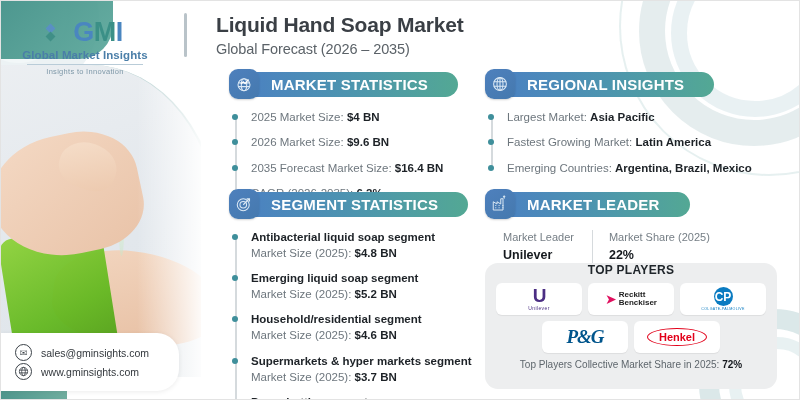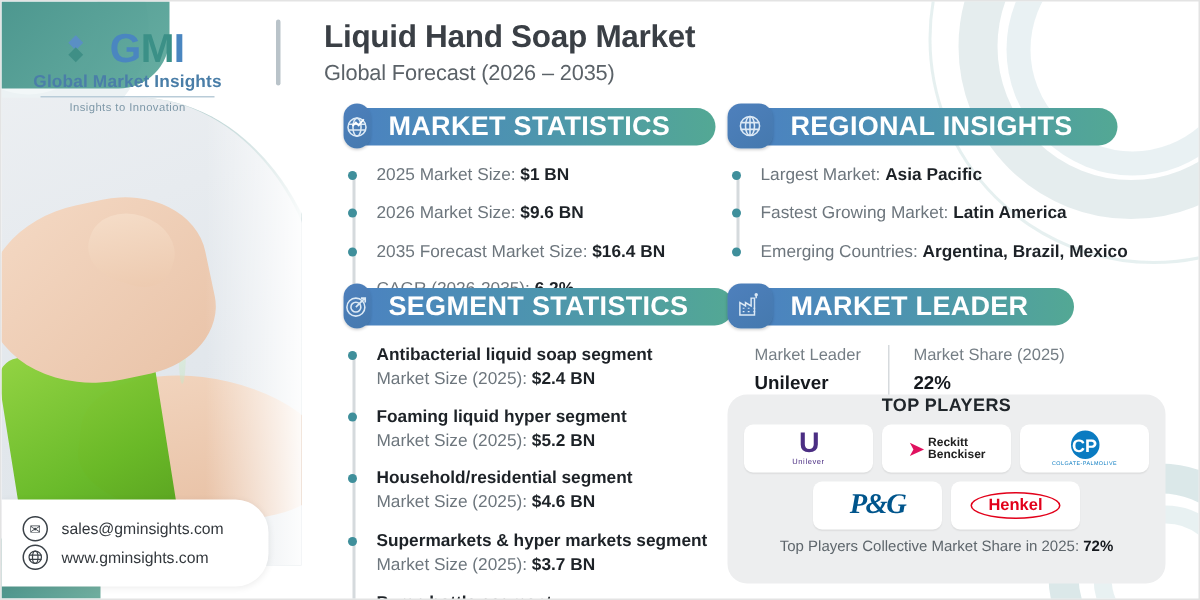--- a/index.html
+++ b/index.html
@@ -104,21 +104,21 @@
     width:30px; height:30px; border-radius:9px;
     background:linear-gradient(145deg,#4e80bd 0%,#4579ae 100%);
     display:flex; align-items:center; justify-content:center;
     color:#dce9f5; position:relative; z-index:2;
     box-shadow:0 1px 2px rgba(0,0,0,.18);
   }
   .pill-label {
     height:25px; margin-left:-4px; padding:0 30px 0 16px;
     border-radius:0 13px 13px 0;
     background:linear-gradient(90deg,#4b83c0 0%,#4d95ae 48%,#53a894 100%);
-    color:#ffffff; font-size:18px; font-weight:bold; letter-spacing:.2px;
+    color:#ffffff; font-size:15px; font-weight:bold; letter-spacing:.2px;
     display:flex; align-items:center; white-space:nowrap;
   }
 
   
   .stat-block { position:absolute; }
   .stat-list { position:relative; margin-top:10px; padding-left:22px; }
   .stat-line {
     position:absolute; left:6px; top:6px; bottom:8px;
     width:2px; background:#d5dadd;
   }
@@ -249,21 +249,21 @@
           <path d="M4.3 10.5h15.4M4.3 15.5h15.4"></path>
           <path d="M8 12l3-3 2.5 2.5L18 6" stroke="#fff" stroke-width="1.6"></path>
         </svg>
       </div>
       <div class="pill-label">MARKET STATISTICS</div>
     </div>
     <div class="stat-list">
       <div class="stat-line"></div>
       <div class="stat-item">
         <div class="stat-text"><span>2025 Market Size:</span>
-        <b>$1 BN</b></div>
+        <b>$4 BN</b></div>
       </div>
       <div class="stat-item">
         <div class="stat-text"><span>2026 Market Size:</span>
         <b>$9.6 BN</b></div>
       </div>
       <div class="stat-item">
         <div class="stat-text"><span>2035 Forecast Market Size:</span>
         <b>$16.4 BN</b></div>
       </div>
       <div class="stat-item">
@@ -310,24 +310,24 @@
           <path d="M11 13l8-8M15.5 5h3.8v3.8" stroke-width="1.5"></path>
         </svg>
       </div>
       <div class="pill-label">SEGMENT STATISTICS</div>
     </div>
     <div class="stat-list">
       <div class="stat-line"></div>
       <div class="stat-item">
         <div class="seg-name">Antibacterial liquid soap segment</div>
         <div class="seg-val"><span>Market Size (2025):</span>
-        <b>$2.4 BN</b></div>
-      </div>
-      <div class="stat-item">
-        <div class="seg-name">Foaming liquid hyper segment</div>
+        <b>$4.8 BN</b></div>
+      </div>
+      <div class="stat-item">
+        <div class="seg-name">Emerging liquid soap segment</div>
         <div class="seg-val"><span>Market Size (2025):</span>
         <b>$5.2 BN</b></div>
       </div>
       <div class="stat-item">
         <div class="seg-name">Household/residential segment</div>
         <div class="seg-val"><span>Market Size (2025):</span>
         <b>$4.6 BN</b></div>
       </div>
       <div class="stat-item">
         <div class="seg-name">Supermarkets &amp; hyper markets segment</div>

